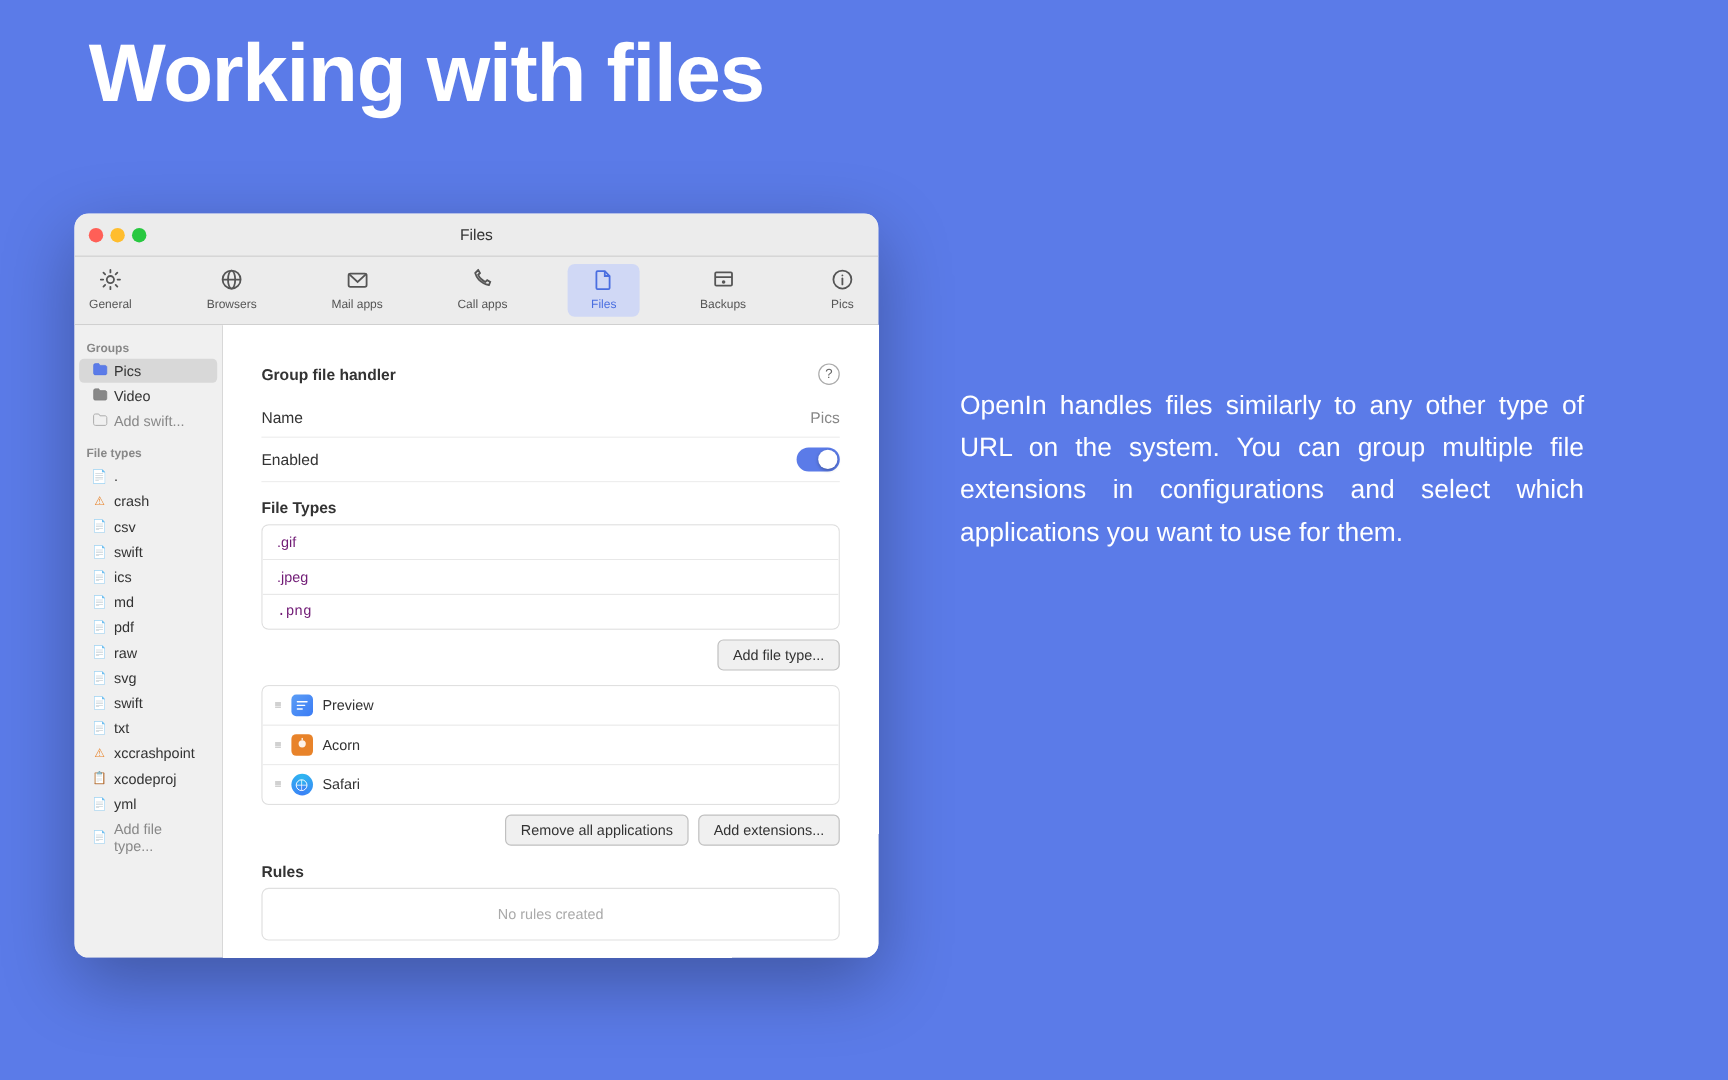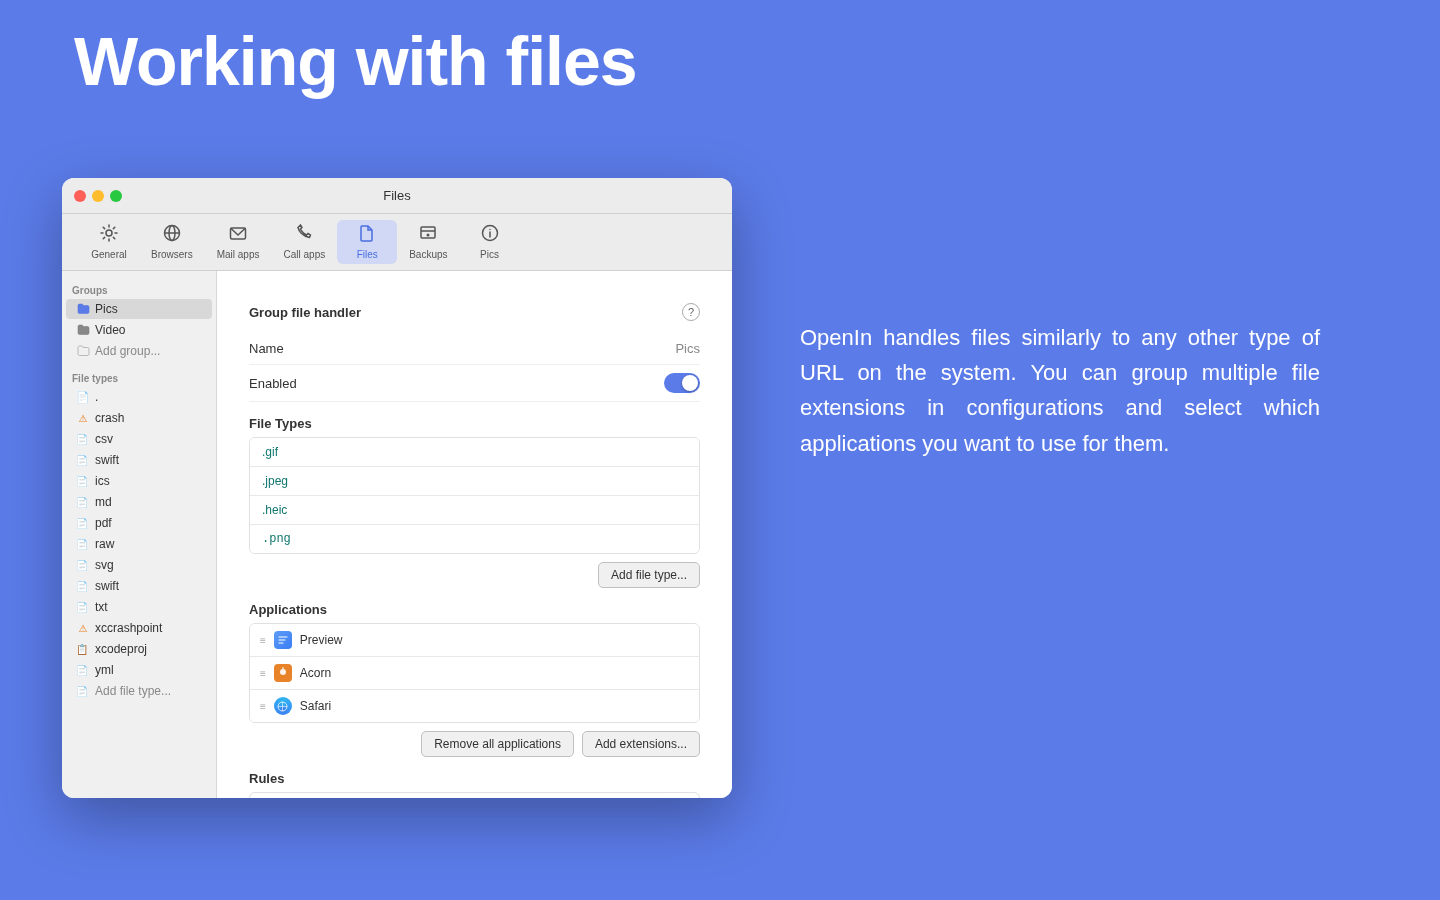--- a/index.html
+++ b/index.html
@@ -80,23 +80,23 @@
       font-size: 13px;
       color: #333;
       font-weight: 500;
     }
 
     
     .toolbar {
       background: #ececec;
       border-bottom: 1px solid #d0d0d0;
       display: flex;
-      justify-content: flex-start;
+      justify-content: space-between;
       gap: 0;
-      padding: 6px 17px;
+      padding: 6px 0;
     }
 
     .toolbar-item {
       display: flex;
       flex-direction: column;
       align-items: center;
       gap: 2px;
       padding: 4px 12px;
       border-radius: 6px;
       cursor: pointer;
@@ -127,21 +127,21 @@
 
     
     .window-body {
       display: flex;
       flex: 1;
       overflow: hidden;
     }
 
     
     .sidebar {
-      width: 155px;
+      width: 124px;
       background: #f0f0f0;
       border-right: 1px solid #d8d8d8;
       padding: 10px 0;
       overflow-y: auto;
       font-size: 12px;
     }
 
     .sidebar-section-label {
       color: #888;
       font-size: 10px;
@@ -260,21 +260,21 @@
     .list-container {
       border: 1px solid #e0e0e0;
       border-radius: 6px;
       overflow: hidden;
       margin-bottom: 8px;
     }
 
     .list-item {
       padding: 7px 12px;
       font-size: 12px;
-      color: #0f766e;
+      color: #701a75;
       border-bottom: 1px solid #e8e8e8;
       background: white;
     }
 
     .list-item:last-child {
       border-bottom: none;
       font-family: Liberation Mono, monospace;
     }
 
     
@@ -445,21 +445,21 @@
             </svg>
         </span>
         <span class="sidebar-item-text">Video</span>
       </div>
       <div class="sidebar-item sidebar-add">
         <span class="sidebar-item-icon">
           <svg width="13" height="11" viewBox="0 0 13 11" fill="none">
               <path d="M1 2.5C1 1.67 1.67 1 2.5 1h2.8l1 1.5h4.2C11.33 2.5 12 3.17 12 4v5c0 .83-.67 1.5-1.5 1.5h-8C1.67 10.5 1 9.83 1 9V2.5z" fill="none" stroke="#aaa" stroke-width="0.8"></path>
             </svg>
         </span>
-        <span class="sidebar-item-text">Add group...</span>
+        <span class="sidebar-item-text">Add swift...</span>
       </div>
 
       <div class="sidebar-section-label" style="margin-top:8px">File types</div>
 
       <div class="sidebar-item">
         <span class="sidebar-item-icon">📄</span>
         <span class="sidebar-item-text">.</span>
       </div>
       <div class="sidebar-item">
         <span class="sidebar-item-icon" style="color:#e8832a;font-size:10px">⚠</span>
@@ -535,28 +535,26 @@
         <span>Enabled</span>
         <div class="toggle on">
           <div class="toggle-knob"></div>
         </div>
       </div>
 
       <div class="subsection-title">File Types</div>
       <div class="list-container">
         <div class="list-item">.gif</div>
         <div class="list-item">.jpeg</div>
-        <div class="list-item">.heic</div>
         <div class="list-item">.png</div>
       </div>
       <div style="display:flex;justify-content:flex-end;margin-bottom:12px">
         <button class="btn">Add file type...</button>
       </div>
 
-      <div class="subsection-title">Applications</div>
       <div class="list-container">
         <div class="app-item">
           <span class="drag-handle">≡</span>
           <div class="app-icon-circle app-icon-preview" style="background: linear-gradient(135deg, #5b9df5, #3b7cf5)">
             <svg width="12" height="12" viewBox="0 0 12 12">
                 <rect width="12" height="12" rx="2" fill="none"></rect>
                 <path d="M2 3h8M2 6h6M2 9h4" stroke="white" stroke-width="1.2" stroke-linecap="round"></path>
               </svg>
           </div>
           <span>Preview</span>

